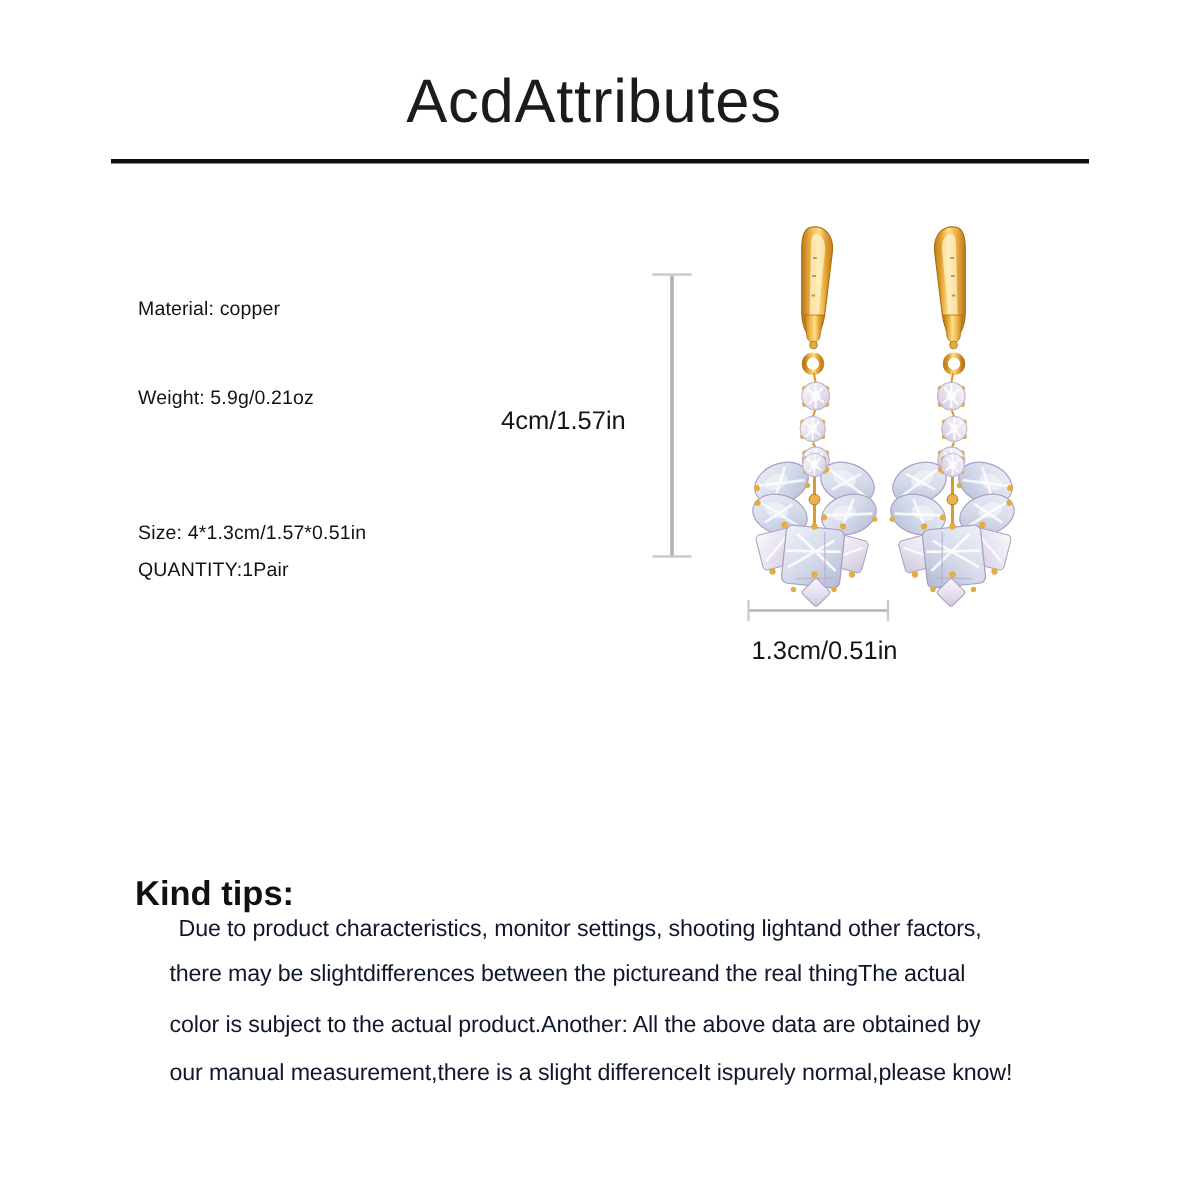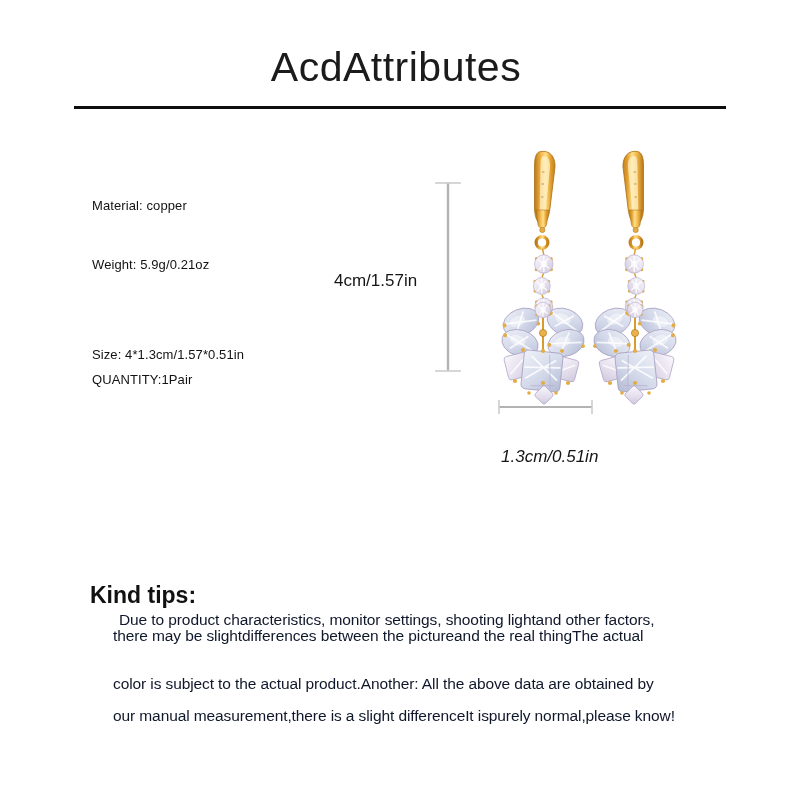--- a/index.html
+++ b/index.html
@@ -10,25 +10,25 @@
   .abs{position:absolute;}
   .title{
     top:45px;left:0;width:792px;text-align:center;
     font-size:41px;font-weight:400;letter-spacing:0.5px;color:#1b1b1b;line-height:1.1;
   }
   .divider{top:106px;left:74px;width:652px;height:3px;background:#0e0e0e;}
   .attr{left:92px;font-size:13px;color:#121212;letter-spacing:0.1px;}
   .attr-0{top:198px;} .attr-1{top:257px;} .attr-2{top:314px;margin-top:33px;} .attr-3{top:372px;}
   .measure-label{font-size:17px;color:#151515;}
   .h-label{left:334px;top:271px;}
-  .w-label{left:501px;top:447px;font-style:italic;}
+  .w-label{left:501px;top:424px;}
   .figure{top:0;left:0;}
   .tips-heading{left:90px;top:582px;font-size:23px;font-weight:700;color:#111;margin:0;}
   .tip-line{font-size:15.5px;color:#0f172a;letter-spacing:-0.1px;line-height:20px;}
-  .tl-0{left:119px;top:610px;} .tl-1{left:113px;top:626px;}
+  .tl-0{left:119px;top:610px;} .tl-1{left:113px;top:640px;}
   .tl-2{left:113px;top:674px;text-align:right;} .tl-3{left:113px;top:706px;}
 </style>
 </head>
 <body>
 
 <div class="abs title">AcdAttributes</div>
 <div class="abs divider"></div>
 
 <div class="abs attr attr-0">Material: copper</div>
 <div class="abs attr attr-1">Weight: 5.9g/0.21oz</div>

